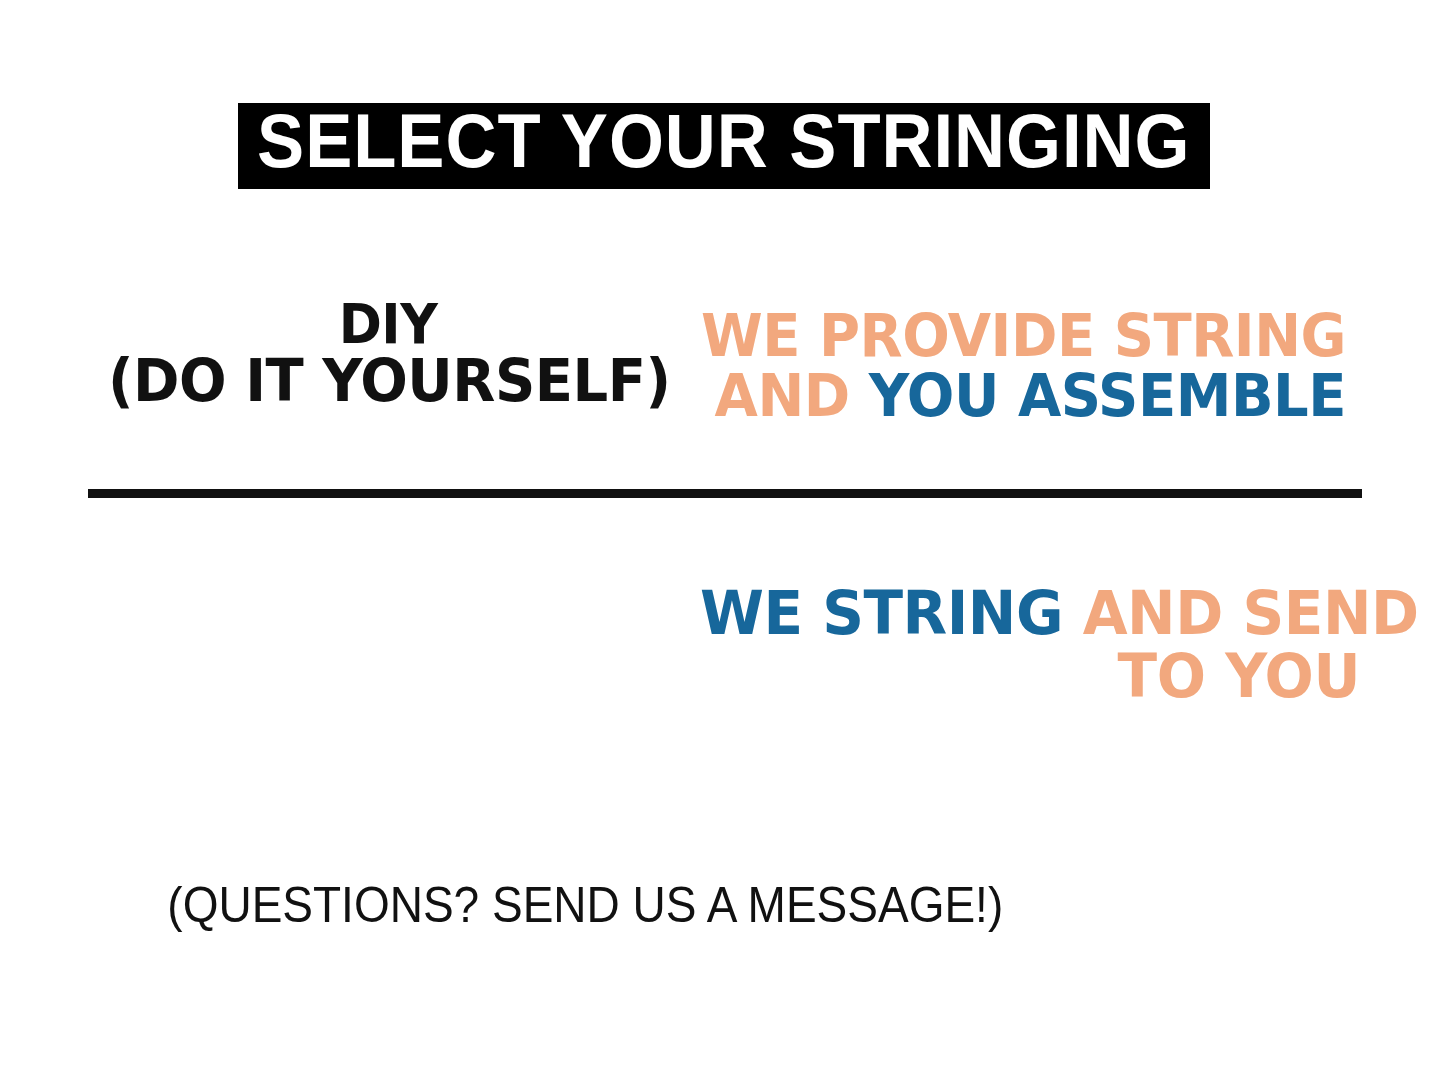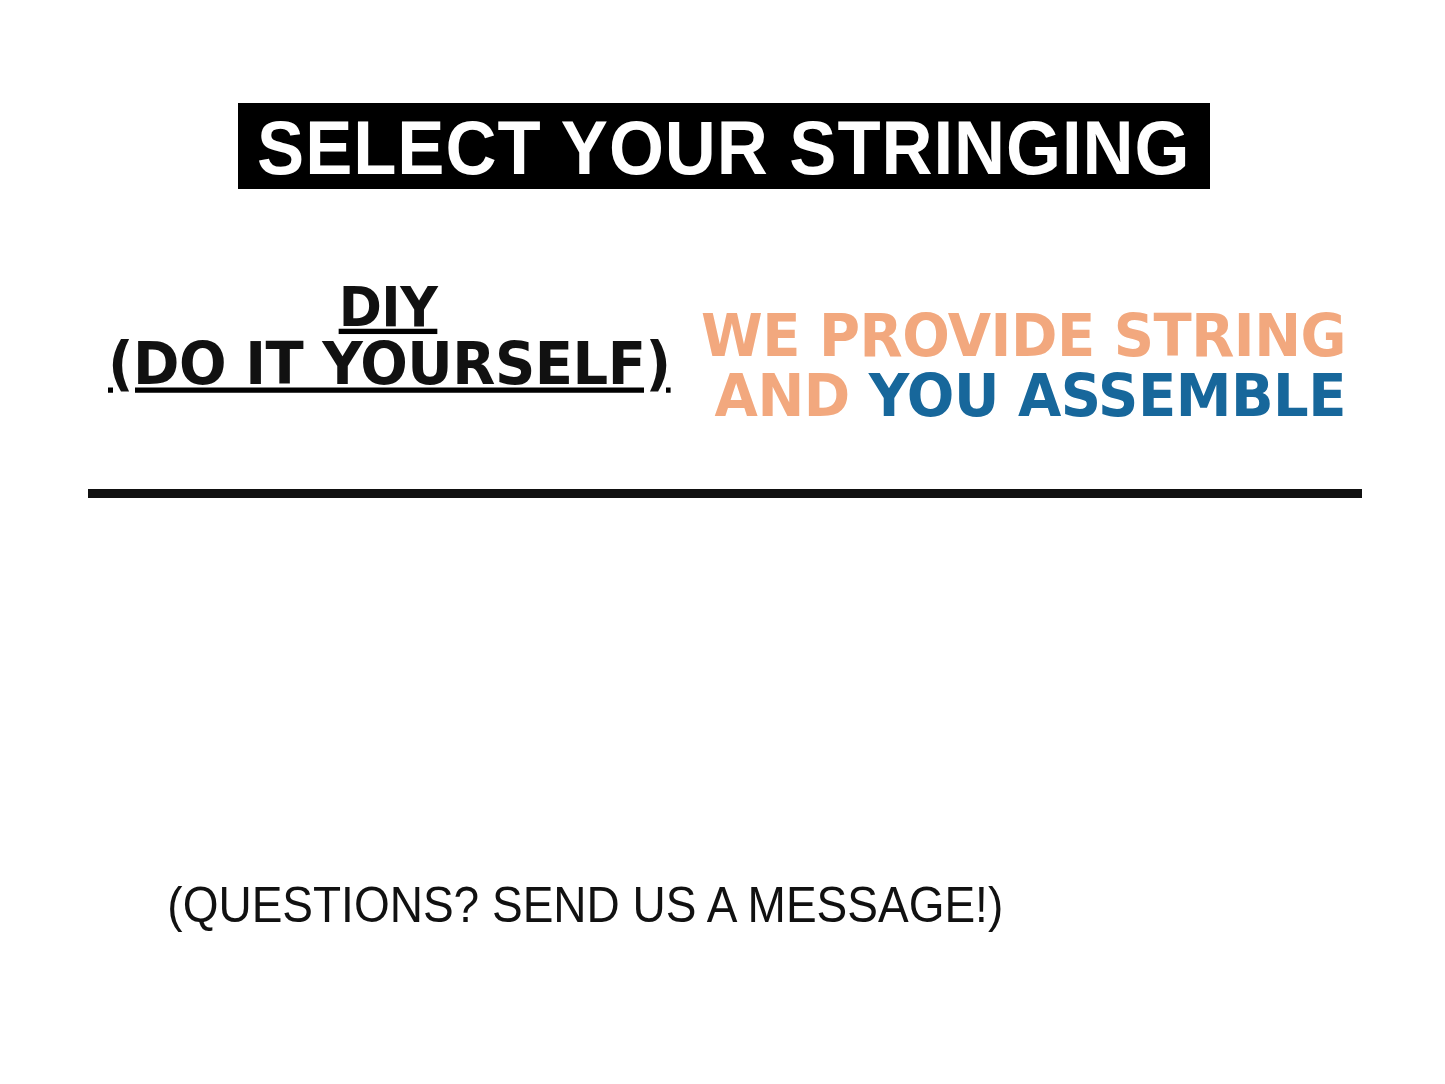--- a/index.html
+++ b/index.html
@@ -24,21 +24,21 @@
 
   
   .title-banner {
     position: absolute;
     left: 238px;
     top: 103px;
     width: 972px;
     height: 86px;
     background: #000000;
     display: flex;
-    align-items: flex-end;
+    align-items: flex-start;
     justify-content: center;
     overflow: hidden;
   }
   .title-text {
     color: #ffffff;
     font-family: "Liberation Sans Narrow", "Liberation Sans", sans-serif;
     font-weight: 700;
     font-size: 76px;
     line-height: 1;
     letter-spacing: 1px;
@@ -61,23 +61,22 @@
   .marker {
     font-family: "DejaVu Sans", sans-serif;
     font-weight: 700;
     letter-spacing: -0.5px;
     line-height: 1.0;
   }
 
   
   #row1-left {
     left: 108px;
-    top: 284px;
+    top: 301px;
     width: 560px;
-    text-decoration: underline;
   }
   #row1-left .line-diy {
     font-size: 52px;
     color: #111111;
     line-height: 0.95;
     margin: 0 0 2px 0;
     transform: scaleY(1.06);
     transform-origin: center bottom;
   }
   #row1-left .line-doit {
@@ -187,18 +186,22 @@
   </div>
 
   <div class="col-right" id="row1-right">
     <p class="marker ln c-orange">WE PROVIDE STRING</p>
     <p class="marker ln"><span class="c-orange">AND</span><span>&nbsp;</span><span class="c-blue">YOU ASSEMBLE</span></p>
   </div>
 
   <div class="divider"></div>
 
 
+  <div class="col-right" id="row2-right">
+    <p class="marker ln"><span class="c-blue">WE STRING</span><span>&nbsp;</span><span class="c-orange">AND SEND</span></p>
+    <p class="marker ln c-orange">TO YOU</p>
+  </div>
 
   <div class="footer-note">
     <span class="footer-text">(QUESTIONS? SEND US A MESSAGE!)</span>
   </div>
 
 </div>
 
 </body></html>

